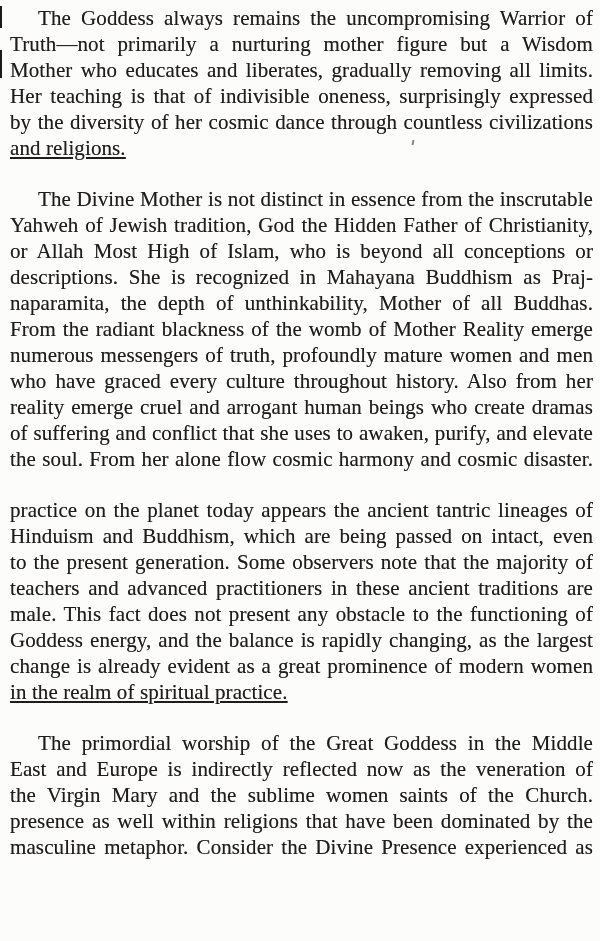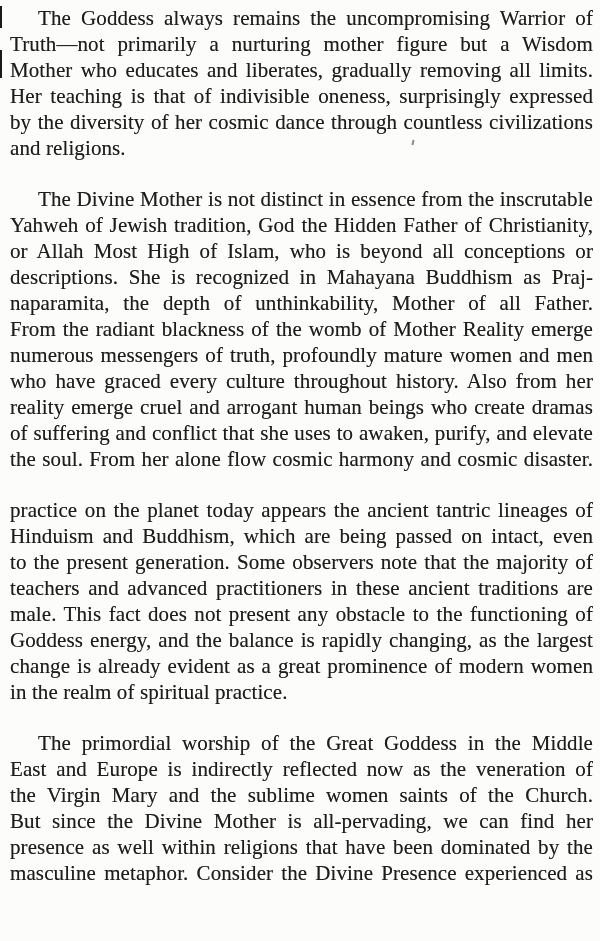--- a/index.html
+++ b/index.html
@@ -35,20 +35,21 @@
     text-align: justify;
     text-align-last: justify;
     white-space: normal;
     text-shadow: 0 0 0.5px rgba(45, 42, 38, 0.55);
   }
   .line.first {
     text-indent: 28px;
   }
   .line.endline {
     text-align-last: left;
+    text-decoration: underline;
   }
   
   .artifact {
     position: absolute;
     background: #1a1a18;
   }
   .artifact.a1 { left: 0; top: 6px;  width: 2px; height: 22px; }
   .artifact.a2 { left: 0; top: 50px; width: 2px; height: 28px; }
   .speck {
     position: absolute;
@@ -74,21 +75,21 @@
       <div class="line">Mother who educates and liberates, gradually removing all limits.</div>
       <div class="line">Her teaching is that of indivisible oneness, surprisingly expressed</div>
       <div class="line">by the diversity of her cosmic dance through countless civilizations</div>
       <div class="line endline">and religions.</div>
     </div>
     <div class="para">
       <div class="line first">The Divine Mother is not distinct in essence from the inscrutable</div>
       <div class="line">Yahweh of Jewish tradition, God the Hidden Father of Christianity,</div>
       <div class="line">or Allah Most High of Islam, who is beyond all conceptions or</div>
       <div class="line">descriptions. She is recognized in Mahayana Buddhism as Praj-</div>
-      <div class="line">naparamita, the depth of unthinkability, Mother of all Father.</div>
+      <div class="line">naparamita, the depth of unthinkability, Mother of all Buddhas.</div>
       <div class="line">From the radiant blackness of the womb of Mother Reality emerge</div>
       <div class="line">numerous messengers of truth, profoundly mature women and men</div>
       <div class="line">who have graced every culture throughout history. Also from her</div>
       <div class="line">reality emerge cruel and arrogant human beings who create dramas</div>
       <div class="line">of suffering and conflict that she uses to awaken, purify, and elevate</div>
       <div class="line">the soul. From her alone flow cosmic harmony and cosmic disaster.</div>
     </div>
     <div class="para">
       <div class="line">practice on the planet today appears the ancient tantric lineages of</div>
       <div class="line">Hinduism and Buddhism, which are being passed on intact, even</div>
@@ -96,17 +97,16 @@
       <div class="line">teachers and advanced practitioners in these ancient traditions are</div>
       <div class="line">male. This fact does not present any obstacle to the functioning of</div>
       <div class="line">Goddess energy, and the balance is rapidly changing, as the largest</div>
       <div class="line">change is already evident as a great prominence of modern women</div>
       <div class="line endline">in the realm of spiritual practice.</div>
     </div>
     <div class="para">
       <div class="line first">The primordial worship of the Great Goddess in the Middle</div>
       <div class="line">East and Europe is indirectly reflected now as the veneration of</div>
       <div class="line">the Virgin Mary and the sublime women saints of the Church.</div>
-      <div class="line">But since the Divine Mother is all-pervading, we can find her</div>
       <div class="line">presence as well within religions that have been dominated by the</div>
       <div class="line">masculine metaphor. Consider the Divine Presence experienced as</div>
     </div>
   </div>
 
 </body></html>

